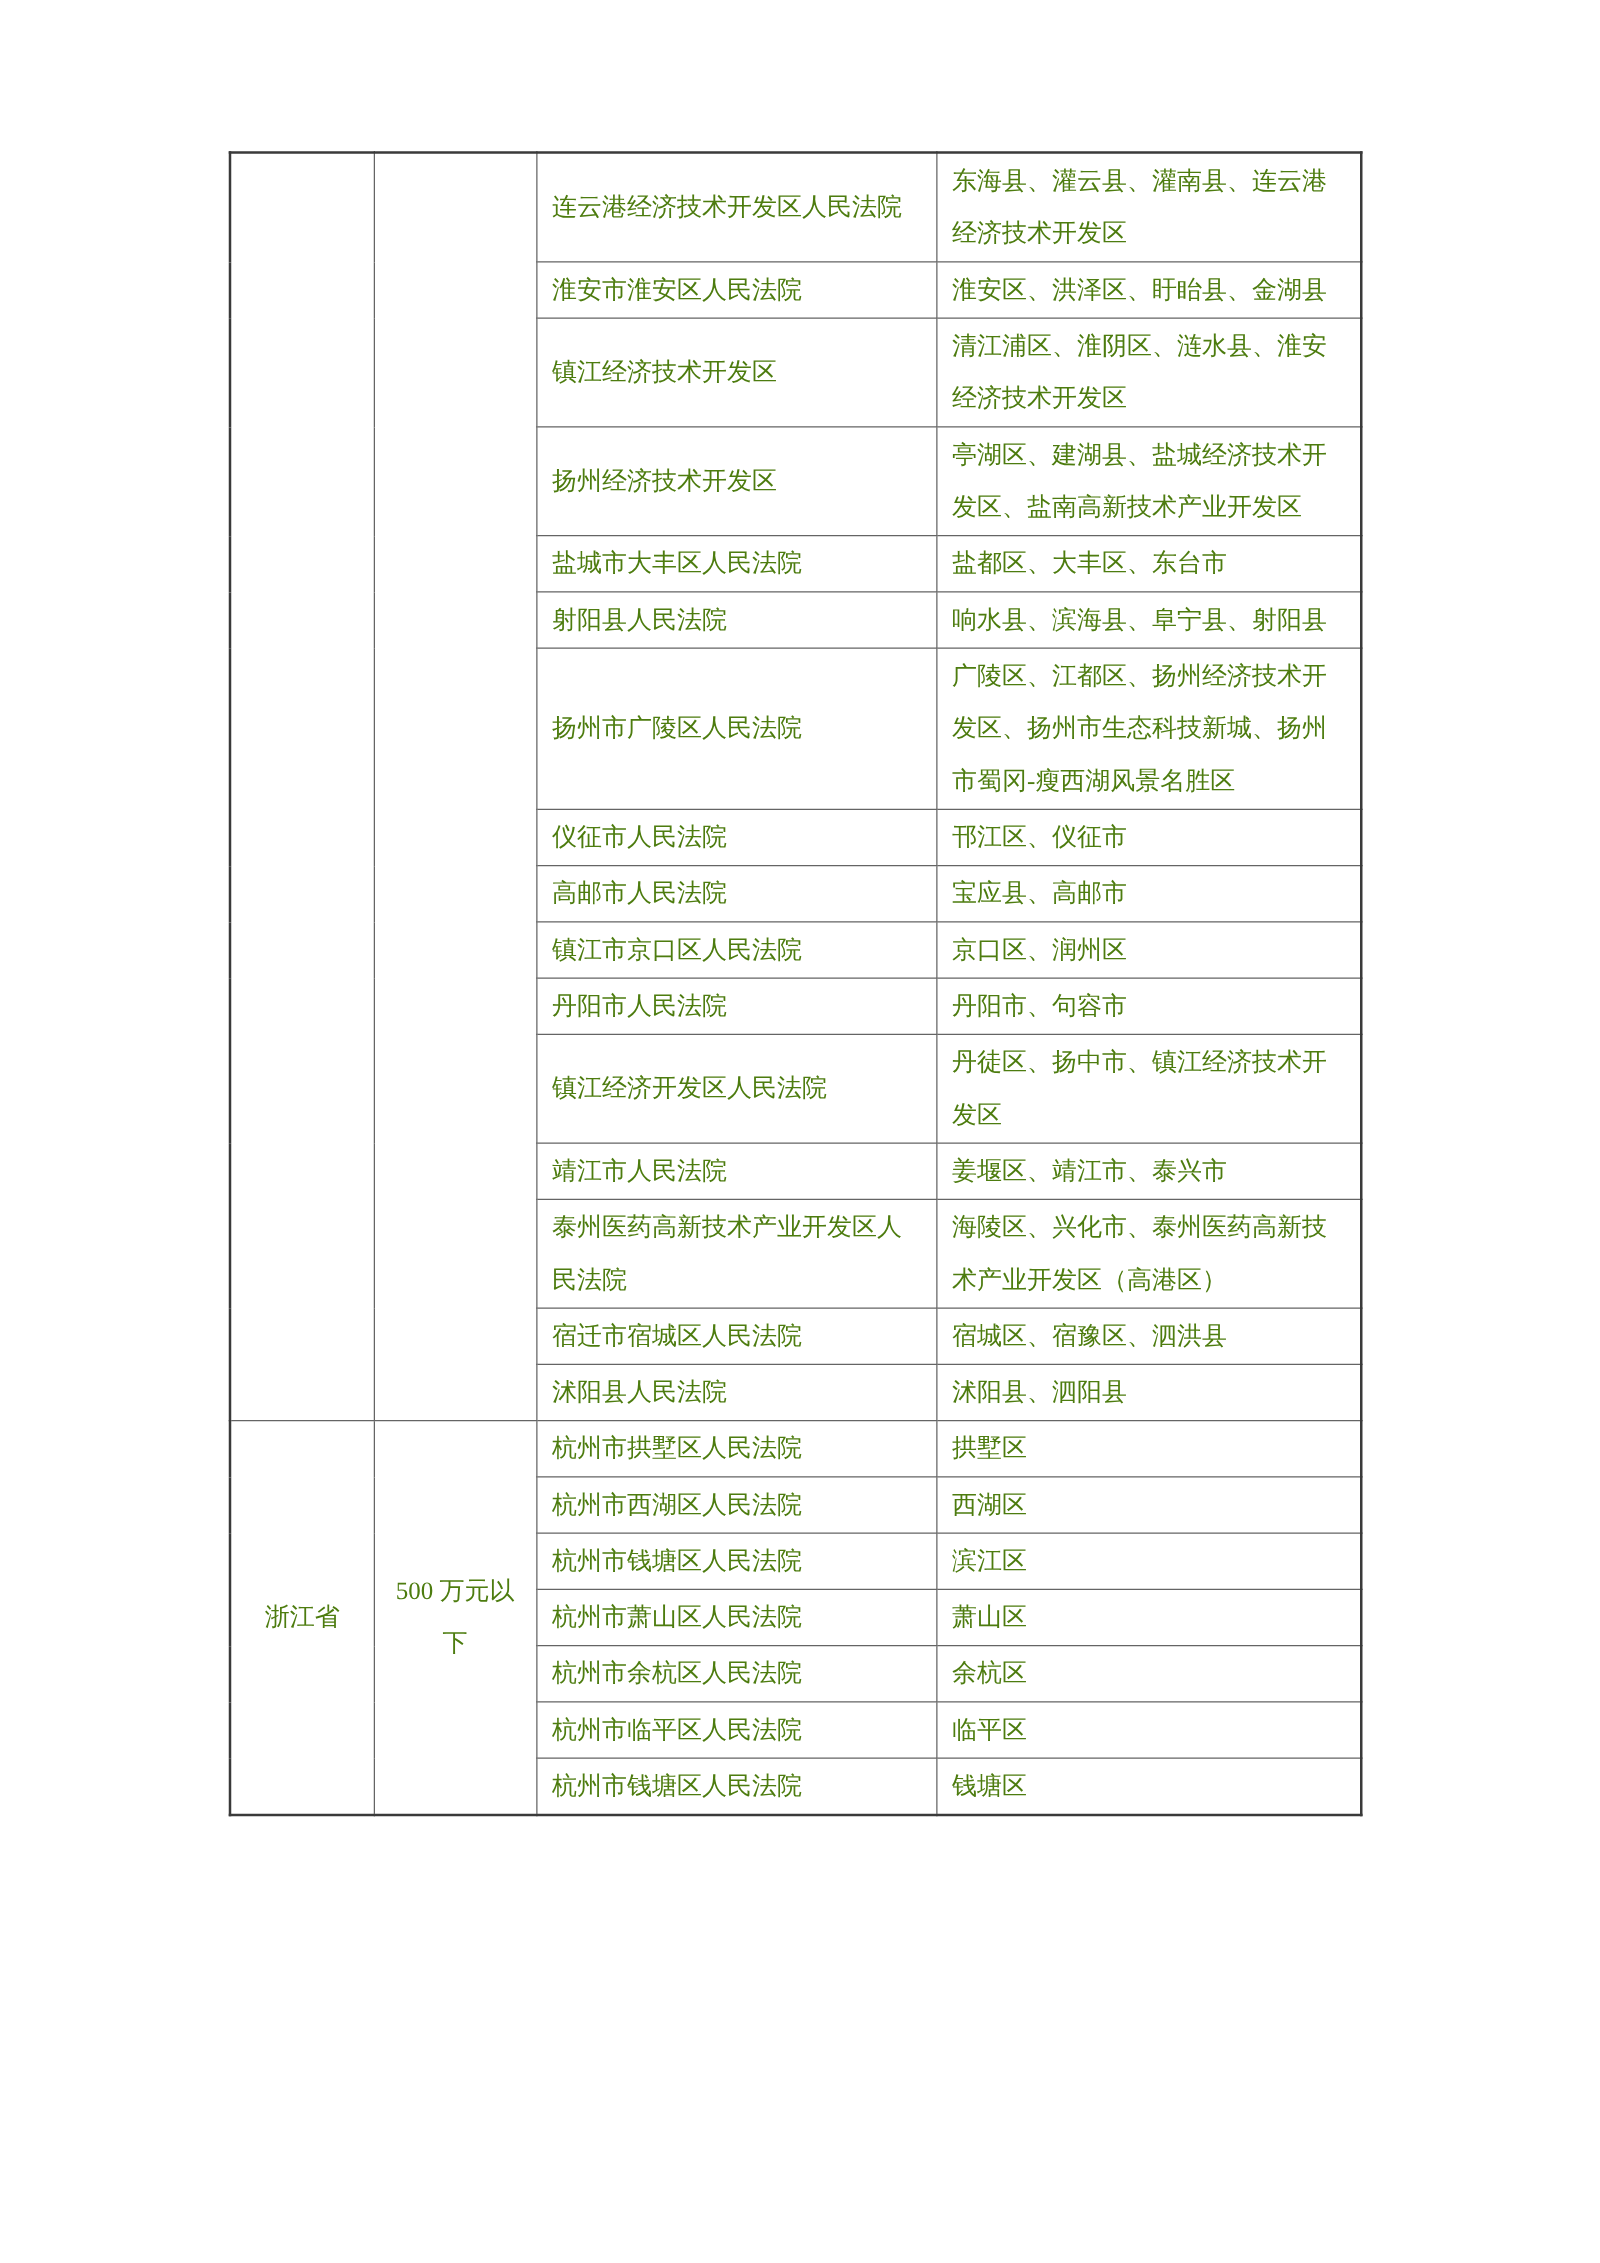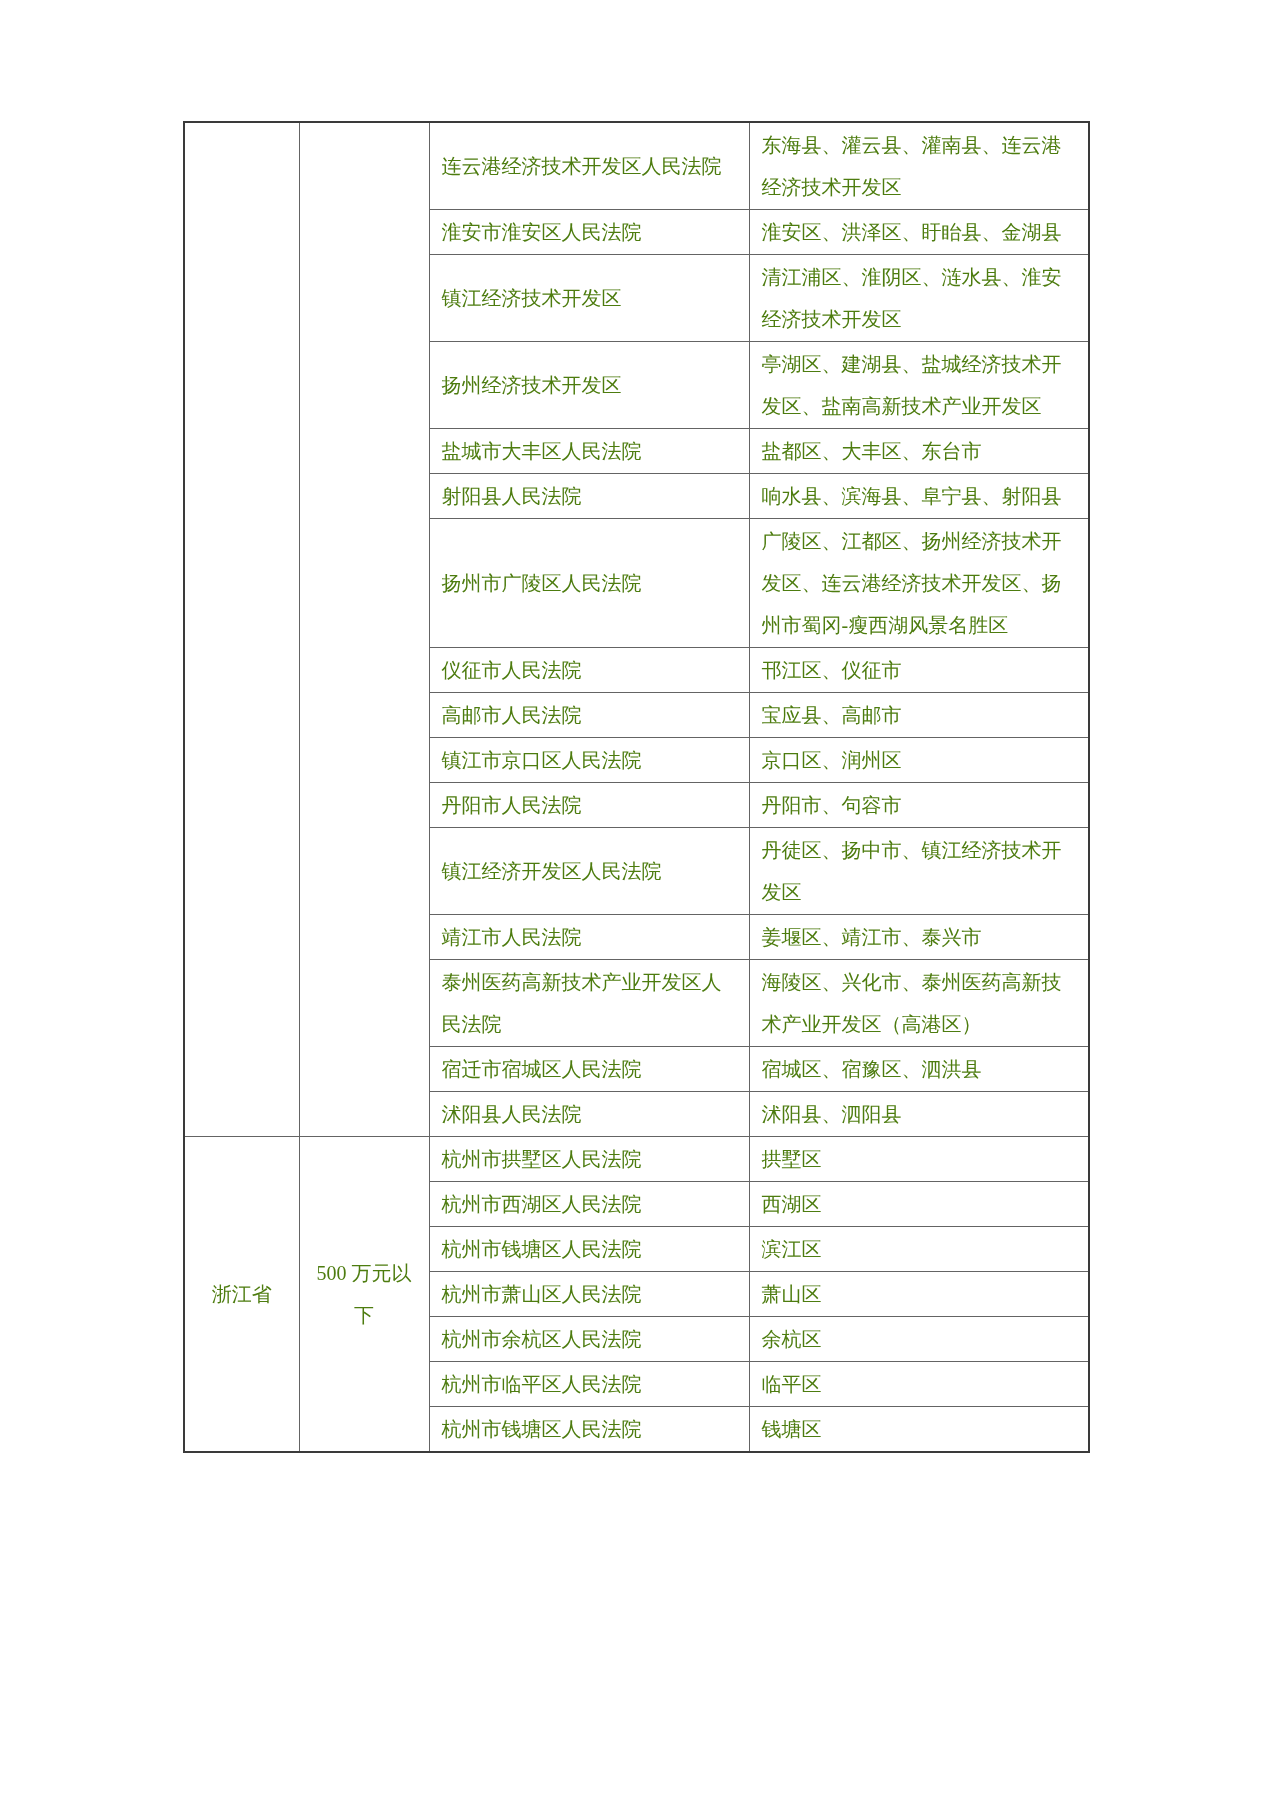--- a/index.html
+++ b/index.html
@@ -76,21 +76,21 @@
         <tr>
           <td class="cell-left">盐城市大丰区人民法院</td>
           <td class="cell-left">盐都区、大丰区、东台市</td>
         </tr>
         <tr>
           <td class="cell-left">射阳县人民法院</td>
           <td class="cell-left">响水县、滨海县、阜宁县、射阳县</td>
         </tr>
         <tr>
           <td class="cell-left">扬州市广陵区人民法院</td>
-          <td class="cell-left">广陵区、江都区、扬州经济技术开发区、连云港经济技术开发区、扬州市蜀冈-瘦西湖风景名胜区</td>
+          <td class="cell-left">广陵区、江都区、扬州经济技术开发区、扬州市生态科技新城、扬州市蜀冈-瘦西湖风景名胜区</td>
         </tr>
         <tr>
           <td class="cell-left">仪征市人民法院</td>
           <td class="cell-left">邗江区、仪征市</td>
         </tr>
         <tr>
           <td class="cell-left">高邮市人民法院</td>
           <td class="cell-left">宝应县、高邮市</td>
         </tr>
         <tr>

